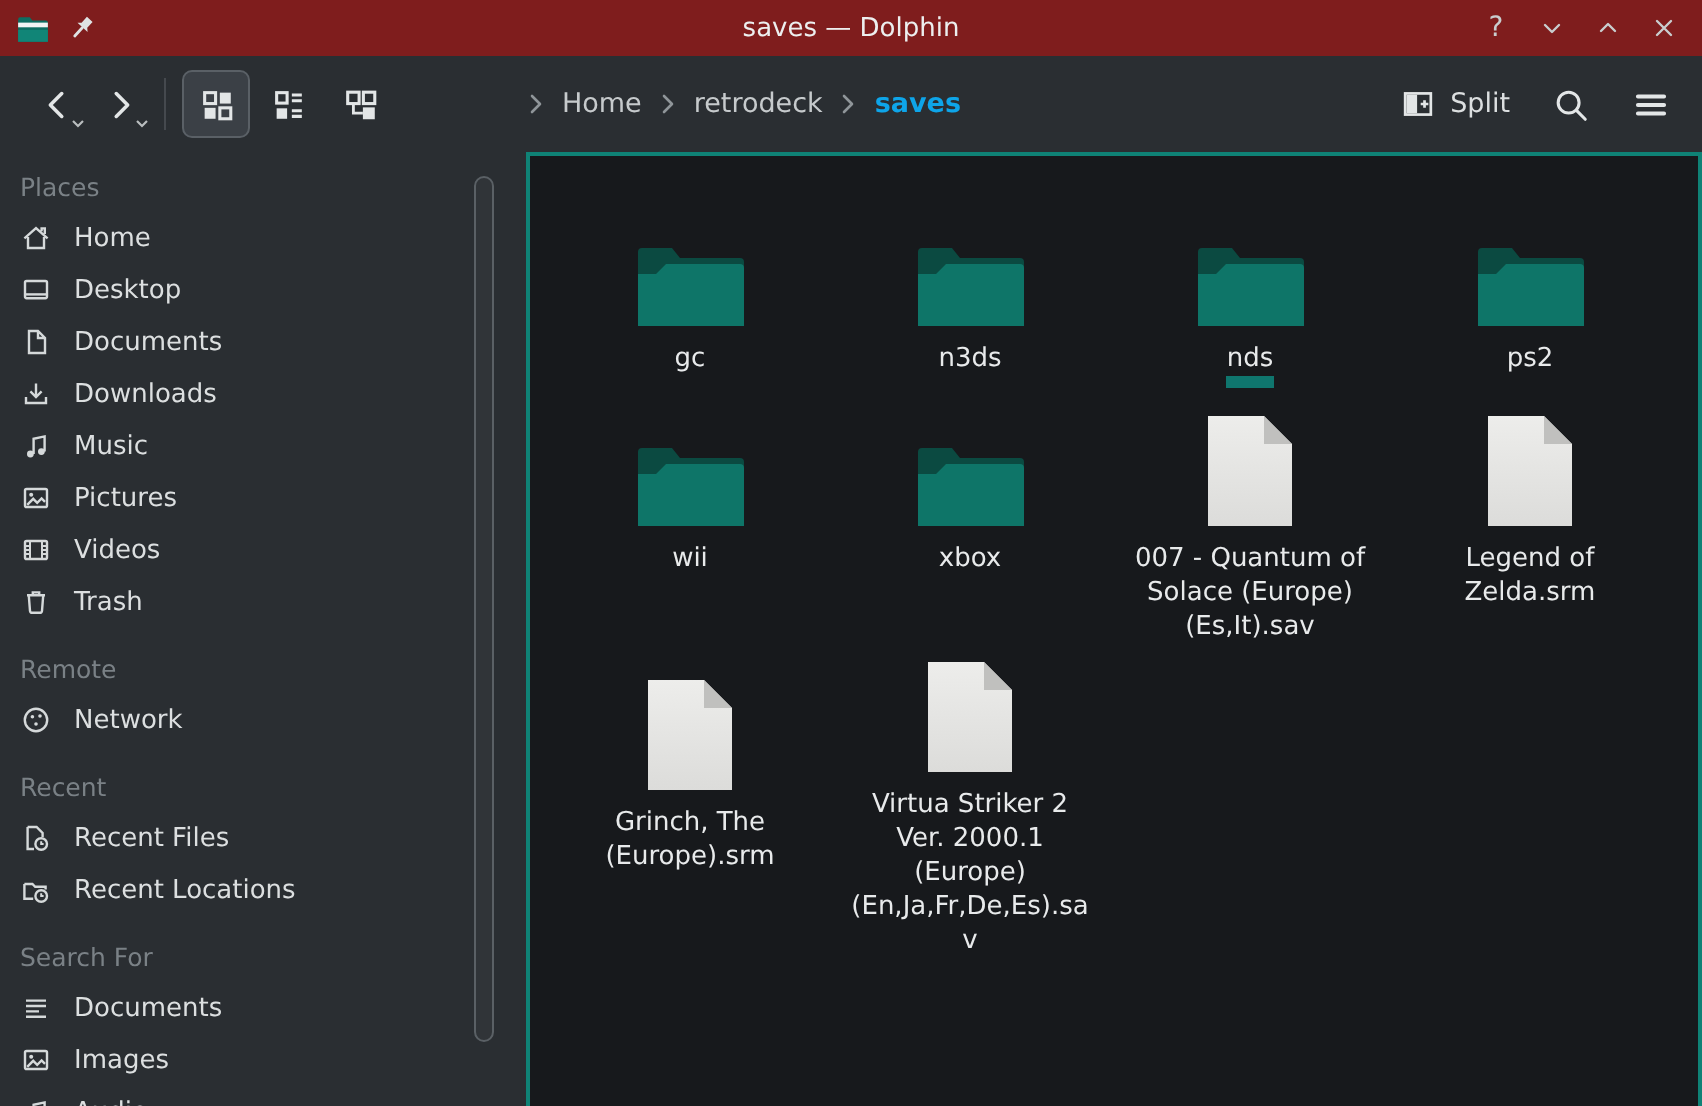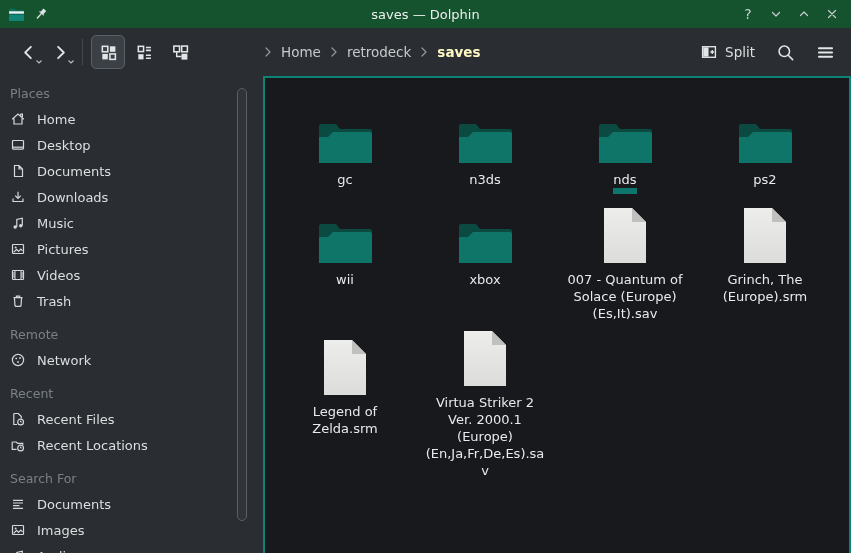--- a/index.html
+++ b/index.html
@@ -6,21 +6,21 @@
   html,body { width:851px; height:553px; overflow:hidden; }
   body {
     font-family:"DejaVu Sans","Liberation Sans",sans-serif;
     background:#17191c; color:#e8eaeb; font-size:13px;
     -webkit-font-smoothing:antialiased;
   }
   svg { display:block; }
 
   
   .titlebar {
-    height:28px; background:#14532d; display:flex; align-items:center;
+    height:28px; background:#7f1d1d; display:flex; align-items:center;
     position:relative; padding:0 8px;
   }
   .titlebar .app-icon { margin-right:8px; }
   .titlebar .title {
     position:absolute; left:0; right:0; text-align:center;
     font-size:13px; color:#edefef; pointer-events:none;
   }
   .tb-controls { margin-left:auto; display:flex; gap:6px; z-index:2; }
   .tb-btn {
     width:22px; height:22px; display:flex; align-items:center; justify-content:center;
@@ -37,21 +37,21 @@
   .tool-sep { width:1px; height:26px; background:#45494e; margin:0 8px 0 6px; }
   .view-btn {
     width:34px; height:34px; border-radius:5px; display:flex; align-items:center; justify-content:center;
     margin-right:2px; border:1px solid transparent;
   }
   .view-btn.selected { background:#3b4046; border-color:#5a6066; }
   .breadcrumb {
     position:absolute; left:262px; display:flex; align-items:center; gap:7px;
     font-size:13.5px; color:#c6cacc;
   }
-  .breadcrumb .crumb-current { font-weight:bold; color:#fef9c3; }
+  .breadcrumb .crumb-current { font-weight:bold; color:#0ea5e9; }
   .toolbar-right { margin-left:auto; display:flex; align-items:center; gap:21px; padding-right:4px; }
   .split-btn { display:flex; align-items:center; gap:7px; color:#dcdfe0; font-size:13.5px; }
 
   
   .content { display:flex; height:477px; }
 
   .sidebar { width:263px; background:#2a2e32; position:relative; padding-top:6px; overflow:hidden; }
   .section-title { color:#7a8186; font-size:12.5px; padding:4px 0 5px 10px; margin-top:9px; }
   .section-title.first { margin-top:0; }
   .side-item {
@@ -471,30 +471,30 @@
             </svg>
           </div>
         <div class="label"><span>007 - Quantum of Solace (Europe) (Es,It).sav</span></div>
       </div>
       <div class="cell">
         <div class="icon-slot">
             <svg width="44" height="57">
               <use href="#i-file"></use>
             </svg>
           </div>
-        <div class="label"><span>Grinch, The (Europe).srm</span></div>
+        <div class="label"><span>Legend of Zelda.srm</span></div>
       </div>
 
       <div class="cell">
         <div class="icon-slot">
             <svg width="44" height="57">
               <use href="#i-file"></use>
             </svg>
           </div>
-        <div class="label"><span>Legend of Zelda.srm</span></div>
+        <div class="label"><span>Grinch, The (Europe).srm</span></div>
       </div>
       <div class="cell">
         <div class="icon-slot">
             <svg width="44" height="57">
               <use href="#i-file"></use>
             </svg>
           </div>
         <div class="label"><span>Virtua Striker 2 Ver. 2000.1 (Europe) (En,Ja,Fr,De,Es).sav</span></div>
       </div>
     </div>

